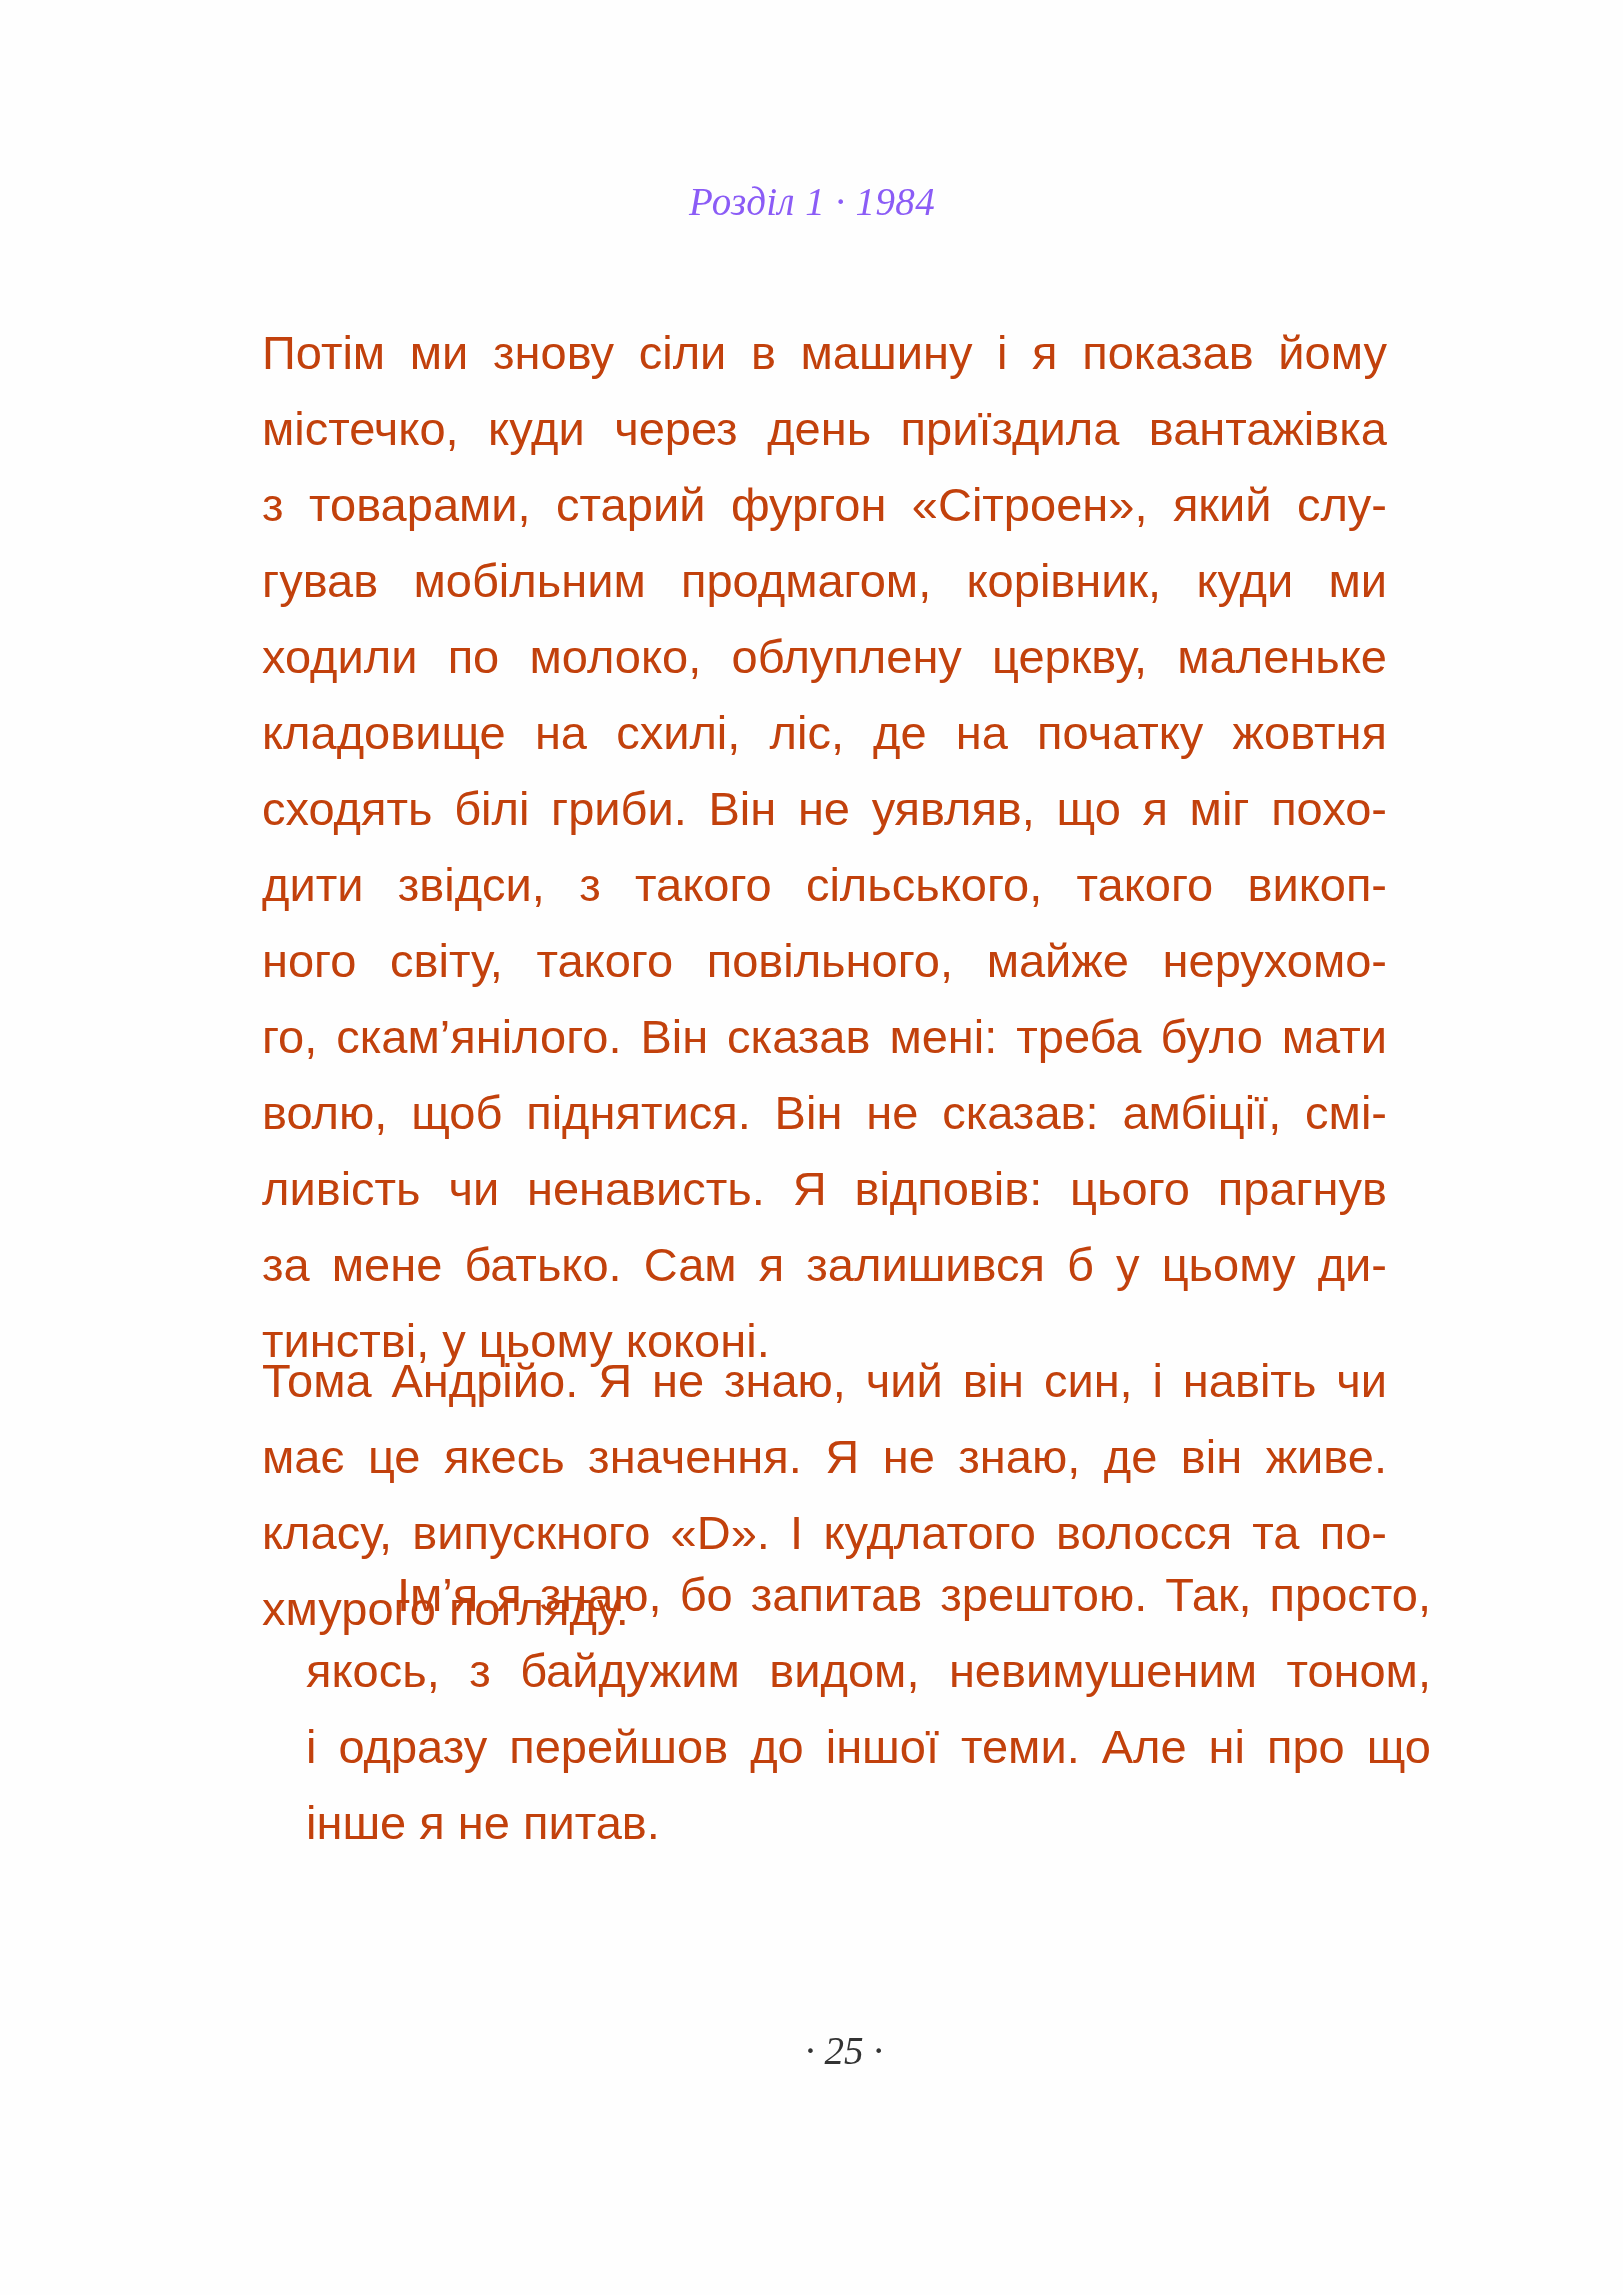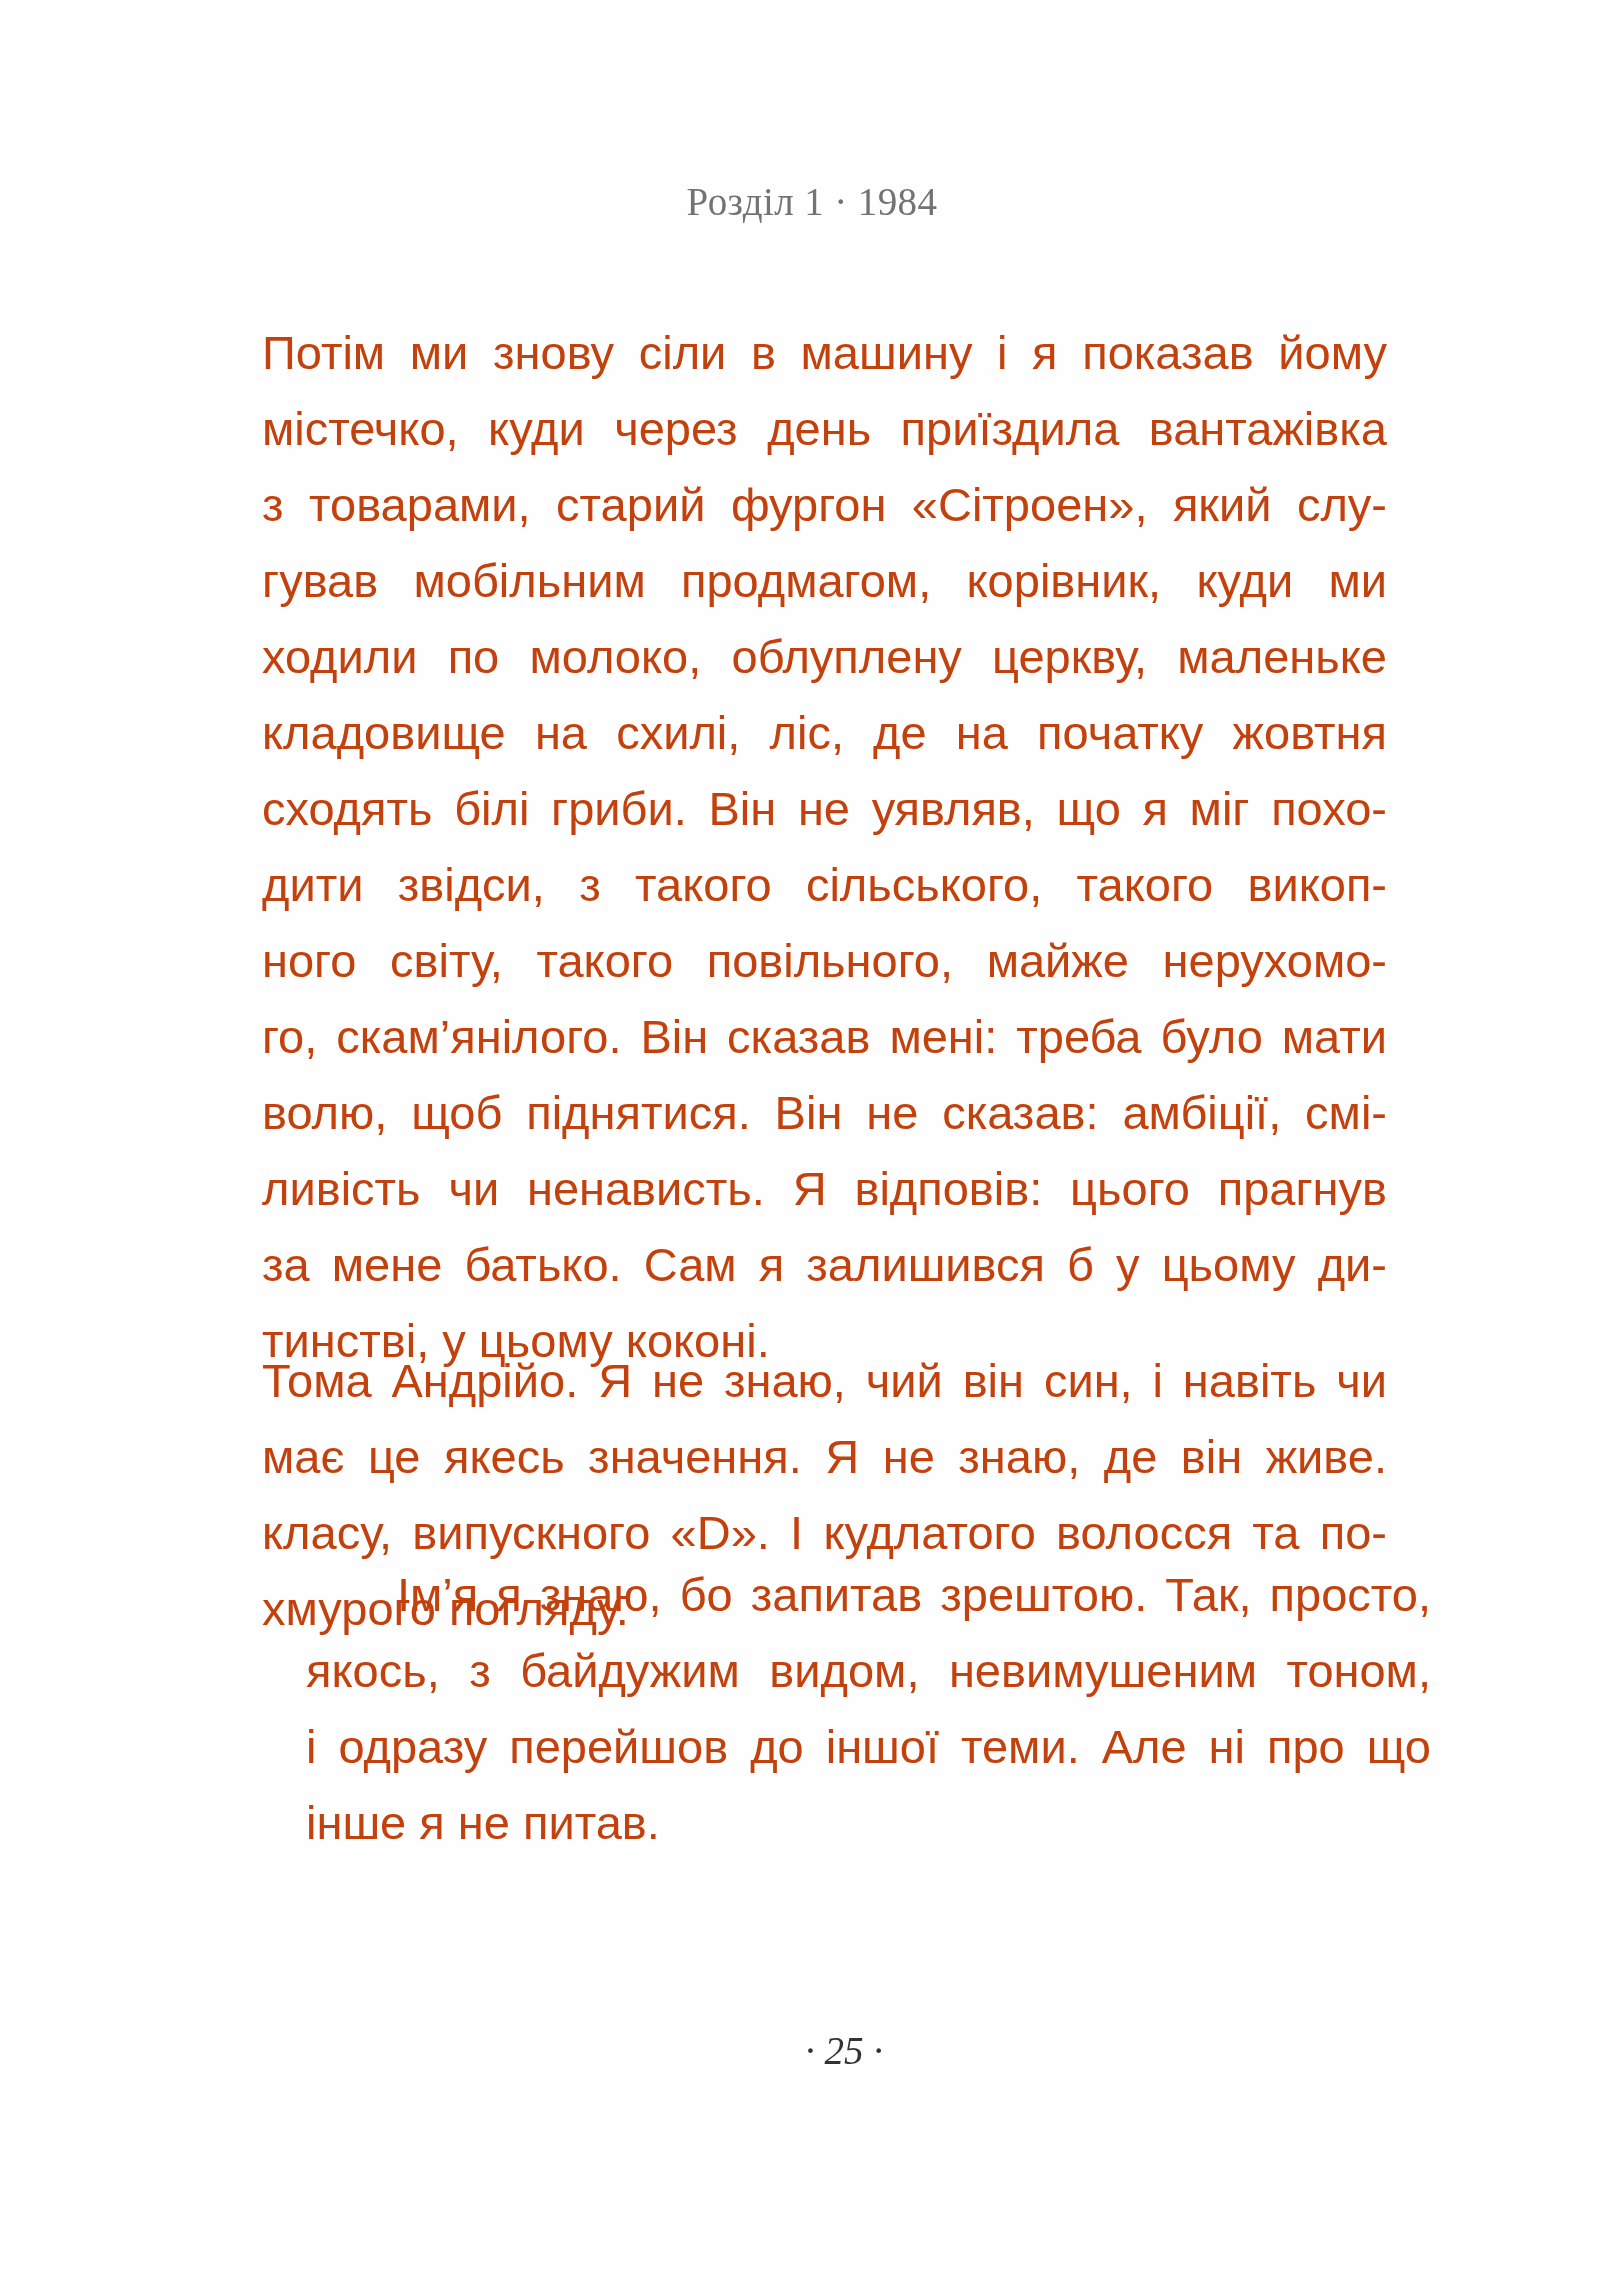--- a/index.html
+++ b/index.html
@@ -22,22 +22,23 @@
       height: 2295px;
       background: #fefefe;
     }
     .running-header {
       position: absolute;
       top: 179px;
       left: 0;
       width: 1624px;
       text-align: center;
       font-family: "Liberation Serif", "DejaVu Serif", serif;
+      font-style: italic;
       font-size: 39px;
-      color: #737373;
+      color: #8b5cf6;
       letter-spacing: 0.4px;
     }
     .text-block {
       position: absolute;
       left: 262px;
       width: 1125px;
       font-family: Liberation Sans, sans-serif;
       font-size: 47px;
       color: #c2410c;
     }

